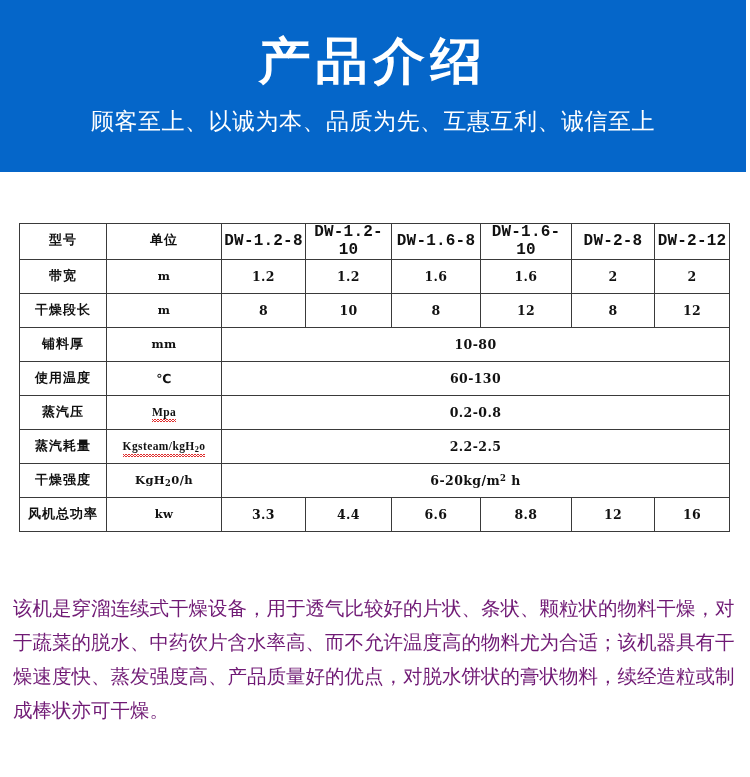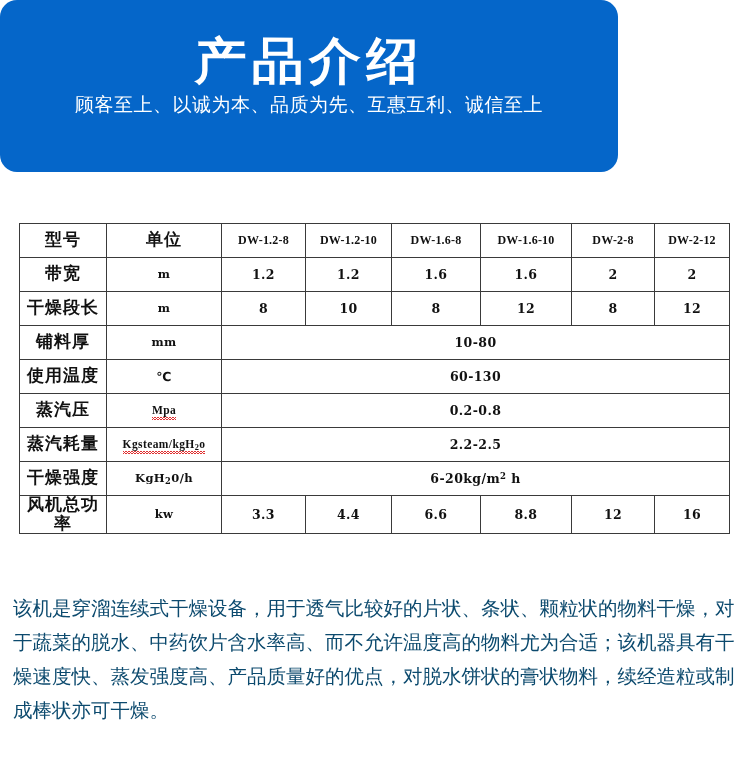--- a/index.html
+++ b/index.html
@@ -10,47 +10,47 @@
     width: 750px;
     height: 777px;
     background: #ffffff;
     font-family: "Liberation Sans", "DejaVu Sans", sans-serif;
     overflow: hidden;
     position: relative;
   }
 
   
   .banner {
-    width: 618px;
+    width: 746px;
     height: 172px;
     background: #0566c9;
     display: flex;
     flex-direction: column;
     align-items: center;
     justify-content: flex-start;
     box-sizing: border-box;
     padding-top: 30px;
-    border-radius: 17px;
   }
   .banner-title {
     color: #ffffff;
     font-size: 50px;
     font-weight: 700;
     letter-spacing: 5px;
     line-height: 62px;
     font-family: "DejaVu Sans", "Liberation Sans", sans-serif;
     text-align: center;
     white-space: nowrap;
     transform: scaleX(1.04);
   }
   .banner-subtitle {
     color: #ffffff;
-    font-size: 19px;
+    font-size: 23px;
     font-weight: 400;
     letter-spacing: 0.5px;
+    margin-top: 14px;
     text-align: left;
     white-space: nowrap;
     font-family: "DejaVu Sans", "Liberation Sans", sans-serif;
   }
 
   
   .table-wrap {
     position: absolute;
     left: 19px;
     top: 223px;
@@ -69,35 +69,35 @@
     vertical-align: middle;
     font-size: 12.5px;
     font-weight: 700;
     color: #111111;
     font-family: "DejaVu Serif", "Liberation Serif", serif;
     padding: 0 2px;
     letter-spacing: 0.4px;
     line-height: 1.1;
   }
   table.spec td.label-cell {
-    font-family: Liberation Sans, sans-serif;
-    font-size: 17px;
+    font-family: Liberation Mono, monospace;
+    font-size: 13px;
     letter-spacing: 1px;
   }
   table.spec td.unit-cell {
     font-family: "DejaVu Serif", "Liberation Serif", serif;
     font-size: 11.5px;
   }
   table.spec td.unit-cell.cjk {
     font-family: "DejaVu Sans", "Liberation Sans", sans-serif;
     font-size: 12.5px;
   }
   table.spec td.head-cell {
-    font-family: Liberation Serif, serif;
-    font-size: 12px;
+    font-family: Liberation Mono, monospace;
+    font-size: 16px;
     letter-spacing: 0.2px;
   }
   .sub {
     font-size: 0.72em;
     vertical-align: -0.22em;
   }
   .sup {
     font-size: 0.68em;
     vertical-align: 0.45em;
   }
@@ -131,21 +131,21 @@
   col.c-model6{ width: 75px; }
 
   
   .para {
     position: absolute;
     left: 13px;
     top: 592px;
     width: 726px;
     font-size: 19.5px;
     line-height: 34px;
-    color: #0c4a6e;
+    color: #701a75;
     font-family: "DejaVu Sans", "Liberation Sans", sans-serif;
     text-align: left;
     letter-spacing: 0px;
   }
 </style>
 </head>
 <body>
 
 <div class="banner">
   <div class="banner-title">产品介绍</div>

